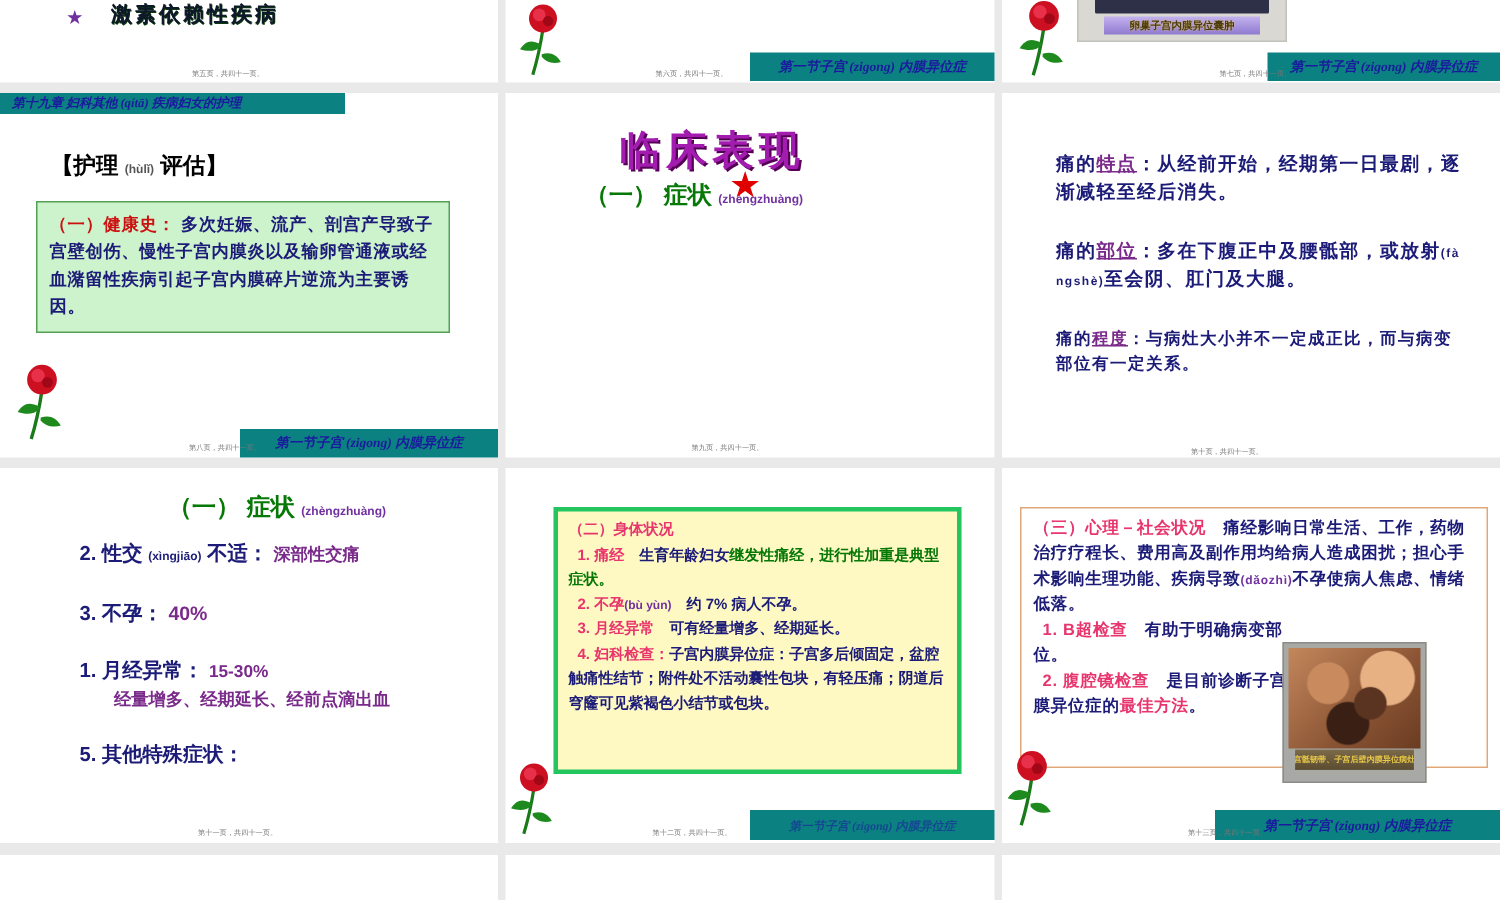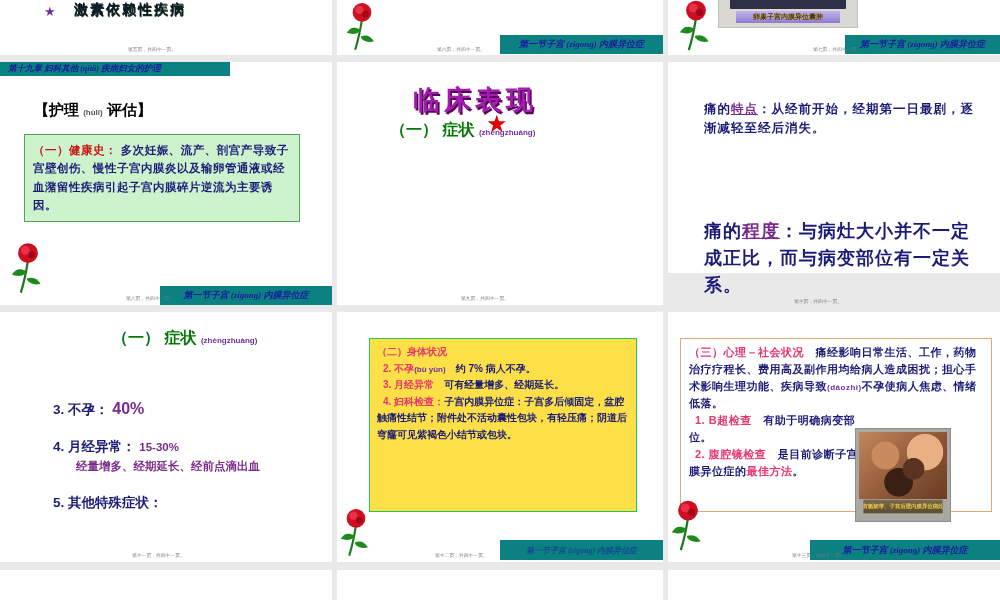--- a/index.html
+++ b/index.html
@@ -16,21 +16,21 @@
   .magenta{color:#b426a8;}
   .pinyin{font-size:8px;color:#7030a0;font-weight:bold;}
   .pinyin-navy{font-size:8px;color:#1c1c78;font-weight:bold;}
   .tealbar{position:absolute;background:#0c8181;color:#1a1a9e;
     font-family:"Liberation Serif",serif;font-style:italic;font-weight:bold;
     font-size:9px;display:flex;align-items:center;justify-content:center;white-space:nowrap;overflow:hidden;}
   .tealbar.faint{color:rgba(26,26,158,0.55);font-size:8px;}
   .footer{position:absolute;font-size:6px;color:#777;white-space:nowrap;transform:scale(0.8);transform-origin:left top;}
   .greenbox{position:absolute;background:#cdf3cd;border:1px solid #55a055;
     font-size:11.5px;font-weight:bold;line-height:1.6;letter-spacing:0.5px;}
-  .boxpink{position:absolute;border:1px solid #22c55e;background:#fde047;
+  .boxpink{position:absolute;border:3px solid #22c55e;background:#fef9c3;
     font-size:10px;font-weight:bold;line-height:1.65;}
   .boxtan{position:absolute;border:1px solid #e0a878;background:#fff;
     font-size:11px;font-weight:bold;line-height:1.55;letter-spacing:0.5px;}
   .bodytext{font-weight:bold;}
   .ukey{text-decoration:underline;}
   .rose{position:absolute;}
   .photo-frame{position:absolute;background:#a8a8a4;border:1px solid #8c8c88;padding:3px;z-index:3;}
   .photo-inner{width:100%;height:78%;background:
      radial-gradient(circle at 30% 35%, #c98a5e 0 18%, transparent 19%),
      radial-gradient(circle at 62% 55%, #5a3420 0 16%, transparent 17%),
@@ -128,53 +128,65 @@
     <div class="abs t9title" style="left:76px;top:20px;">临床表现</div>
     <div class="abs" style="left:53px;top:58px;">
       <span class="h-green">（一）</span>
       <span class="h-green">症状</span>
       <span class="pinyin">(zhèngzhuàng)</span>
     </div>
     <div class="abs star-red" style="left:149px;top:50px;">★</div>
     <div class="footer" style="left:124px;top:233px;">第九页，共四十一页。</div>
   </section>
 
-  <section class="slide" style="left:668px;top:62px;width:332px;height:211px;">
+  <section class="slide" style="left:668px;top:62px;width:332px;height:243px;">
     <div class="abs cjk bodytext navy" style="left:36px;top:38px;width:274px;font-size:12.5px;line-height:1.5;letter-spacing:1px;">
       <span>痛的</span><span class="purple ukey">特点</span><span>：</span><span>从经前开始，经期第一日最剧，逐渐减轻至经后消失。</span>
     </div>
-    <div class="abs cjk bodytext navy" style="left:36px;top:156px;width:274px;font-size:18px;line-height:1.5;letter-spacing:1px;">
+    <div class="abs cjk bodytext navy" style="left:36px;top:96px;width:274px;font-size:12.5px;line-height:1.5;letter-spacing:1px;">
+      <span>痛的</span><span class="purple ukey">部位</span><span>：</span><span>多在下腹正中及腰骶部，或放射</span><span class="pinyin-navy">(fàngshè)</span><span>至会阴、肛门及大腿。</span>
+    </div>
+    <div class="abs cjk bodytext navy" style="left:36px;top:156px;width:274px;font-size:11px;line-height:1.5;letter-spacing:1px;">
       <span>痛的</span><span class="purple ukey">程度</span><span>：</span><span>与病灶大小并不一定成正比，而与病变部位有一定关系。</span>
     </div>
     <div class="footer" style="left:126px;top:236px;">第十页，共四十一页。</div>
   </section>
 
   <section class="slide" style="left:0;top:312px;width:332px;height:250px;">
     <div class="abs" style="left:112px;top:16px;">
       <span class="h-green">（一）</span>
       <span class="h-green">症状</span>
       <span class="pinyin">(zhèngzhuàng)</span>
     </div>
+    <div class="abs item11" style="left:53px;top:48px;">
+      <span class="navy">2. 性交</span>
+      <span class="pinyin-navy">(xìngjiāo)</span>
+      <span class="navy">不适：</span>
+      <span class="purple" style="font-size:11.5px;">深部性交痛</span>
+    </div>
     <div class="abs item11" style="left:53px;top:88px;">
       <span class="navy">3. 不孕：</span>
-      <span class="purple" style="font-size:16px;">40%</span>
+      <span class="purple" style="font-size:13px;">40%</span>
     </div>
     <div class="abs item11" style="left:53px;top:126px;">
-      <span class="navy">4. 月经异常：</span>
+      <span class="navy">1. 月经异常：</span>
       <span class="purple" style="font-size:11.5px;">15-30%</span>
     </div>
     <div class="abs purple bodytext" style="left:76px;top:147px;font-size:11.5px;">经量增多、经期延长、经前点滴出血</div>
     <div class="abs item11 navy" style="left:53px;top:182px;">5. 其他特殊症状：</div>
     <div class="footer" style="left:132px;top:240px;">第十一页，共四十一页。</div>
   </section>
 
   <section class="slide" style="left:337px;top:312px;width:326px;height:250px;">
     <div class="boxpink cjk" style="left:32px;top:26px;width:252px;height:162px;padding:5px 7px;">
       <div><span class="pinklab">（二）身体状况</span></div>
       <div>
+        <span class="pinklab" style="margin-left:6px;">1. 痛经</span><span class="navy">　生育年龄妇女</span><span class="greent">继发性痛经，进行性加重是典型症状。</span>
+      </div>
+      <div>
         <span class="pinklab" style="margin-left:6px;">2. 不孕</span><span class="pinyin">(bù yùn)</span><span class="navy">　约 7% 病人不孕。</span>
       </div>
       <div>
         <span class="pinklab" style="margin-left:6px;">3. 月经异常</span><span class="navy">　可有经量增多、经期延长。</span>
       </div>
       <div>
         <span class="pinklab" style="margin-left:6px;">4. 妇科检查：</span><span class="navy">子宫内膜异位症：子宫多后倾固定，盆腔触痛性结节；附件处不活动囊性包块，有轻压痛；阴道后穹窿可见紫褐色小结节或包块。</span>
       </div>
     </div>
     <div class="rose" style="left:2px;top:194px;width:34px;height:52px;">

